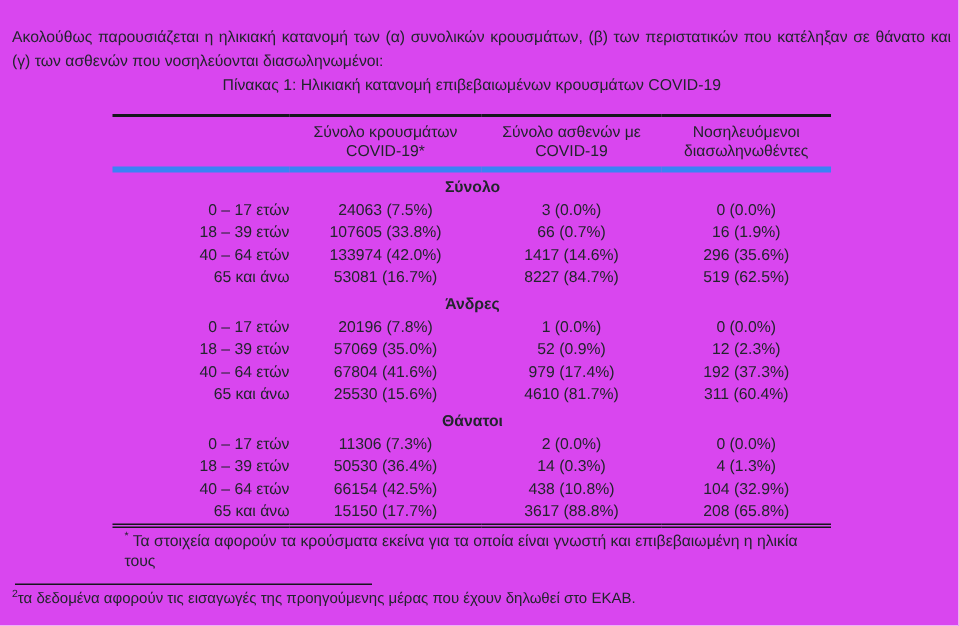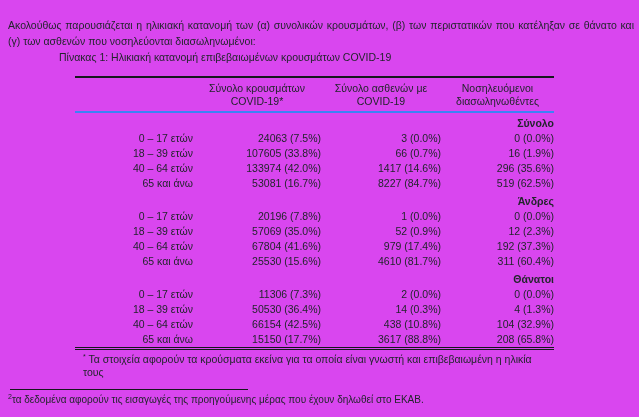--- a/index.html
+++ b/index.html
@@ -22,64 +22,64 @@
     position: absolute;
     left: 8px;
     top: 6px;
     width: 626px;
     font-size: 10.5px;
     line-height: 16px;
     text-align: justify;
   }
   .table-title {
     position: absolute;
-    left: 59px;
+    left: 75px;
     top: 51px;
     width: 479px;
-    text-align: left;
+    text-align: center;
     font-size: 10.5px;
   }
   .tbl-wrap {
     position: absolute;
     left: 75px;
     top: 76px;
     width: 479px;
   }
   table.covid {
     border-collapse: collapse;
     width: 479px;
     table-layout: fixed;
     border-top: 2px solid #15171c;
   }
   table.covid col.c1 { width: 118px; }
   table.covid col.c2 { width: 128px; }
   table.covid col.c3 { width: 120px; }
   table.covid col.c4 { width: 113px; }
-  table.covid thead tr { border-bottom: 2px solid #3b82f6; }
+  table.covid thead tr { border-bottom: 4px solid #3b82f6; }
   table.covid tbody { border-bottom: 3px double #15171c; }
   table.covid th {
     font-weight: normal;
     font-size: 10.5px;
     line-height: 13px;
     text-align: center;
     vertical-align: top;
     padding: 4px 0 3px 0;
   }
   table.covid td {
     font-size: 10.5px;
     line-height: 15px;
-    text-align: right;
+    text-align: center;
     padding: 0;
   }
   table.covid td.age {
     text-align: right;
     padding-left: 13px;
   }
   table.covid tr.sec td {
-    text-align: right;
+    text-align: center;
     font-weight: bold;
     padding-left: 1px;
     padding-top: 3px;
   }
   .tbl-footnote {
     margin-top: 3px;
     padding-left: 8px;
     font-size: 10.5px;
     line-height: 13px;
   }

